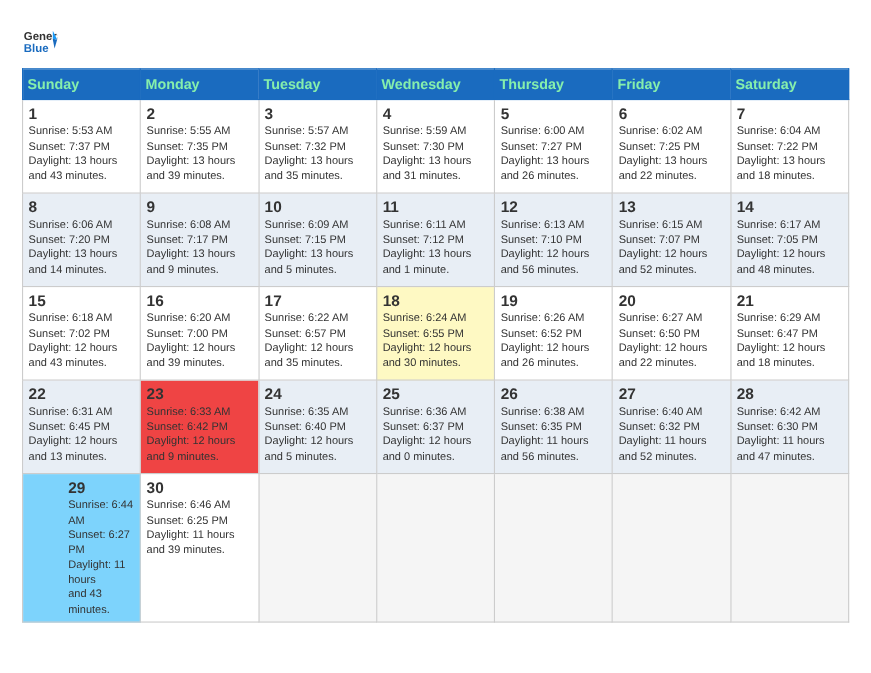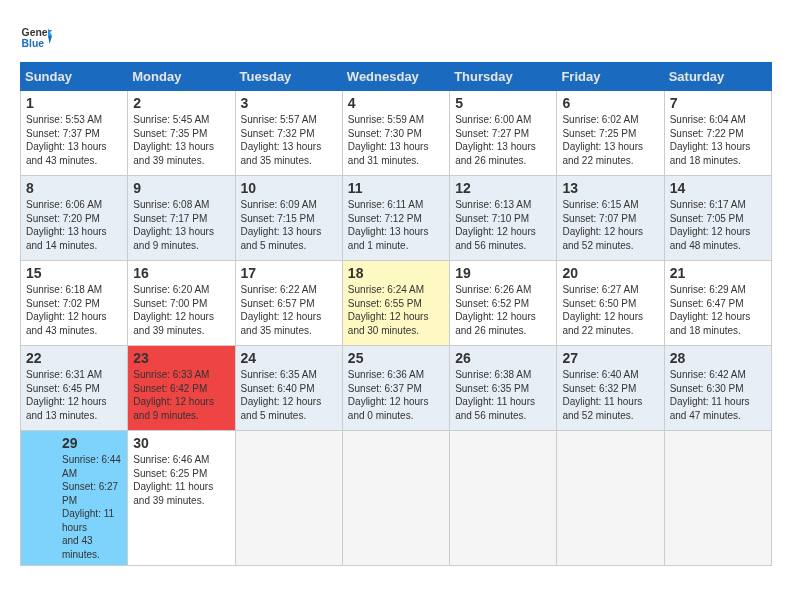--- a/index.html
+++ b/index.html
@@ -37,21 +37,21 @@
       font-size: 16px;
       color: #333;
     }
     table {
       width: 100%;
       border-collapse: collapse;
       table-layout: fixed;
     }
     th {
       background-color: #1a6bbf;
-      color: #e5e5e5;
+      color: #86efac;
       font-size: 13px;
       font-weight: bold;
       padding: 6px 4px;
       text-align: left;
       border: 1px solid #1a6bbf;
     }
     td {
       border: 1px solid #ccc;
       vertical-align: top;
       padding: 4px 5px;
@@ -118,21 +118,21 @@
   <tr>
         <td style="background-color: rgb(255, 255, 255);">
           <span class="day-num">1</span>
           <span class="cell-line">Sunrise: 5:53 AM</span>
           <span class="cell-line">Sunset: 7:37 PM</span>
           <span class="cell-line">Daylight: 13 hours</span>
           <span class="cell-line">and 43 minutes.</span>
         </td>
         <td style="background-color: rgb(255, 255, 255);">
           <span class="day-num">2</span>
-          <span class="cell-line">Sunrise: 5:45 AM</span>
+          <span class="cell-line">Sunrise: 5:55 AM</span>
           <span class="cell-line">Sunset: 7:35 PM</span>
           <span class="cell-line">Daylight: 13 hours</span>
           <span class="cell-line">and 39 minutes.</span>
         </td>
         <td style="background-color: rgb(255, 255, 255);">
           <span class="day-num">3</span>
           <span class="cell-line">Sunrise: 5:57 AM</span>
           <span class="cell-line">Sunset: 7:32 PM</span>
           <span class="cell-line">Daylight: 13 hours</span>
           <span class="cell-line">and 35 minutes.</span>

